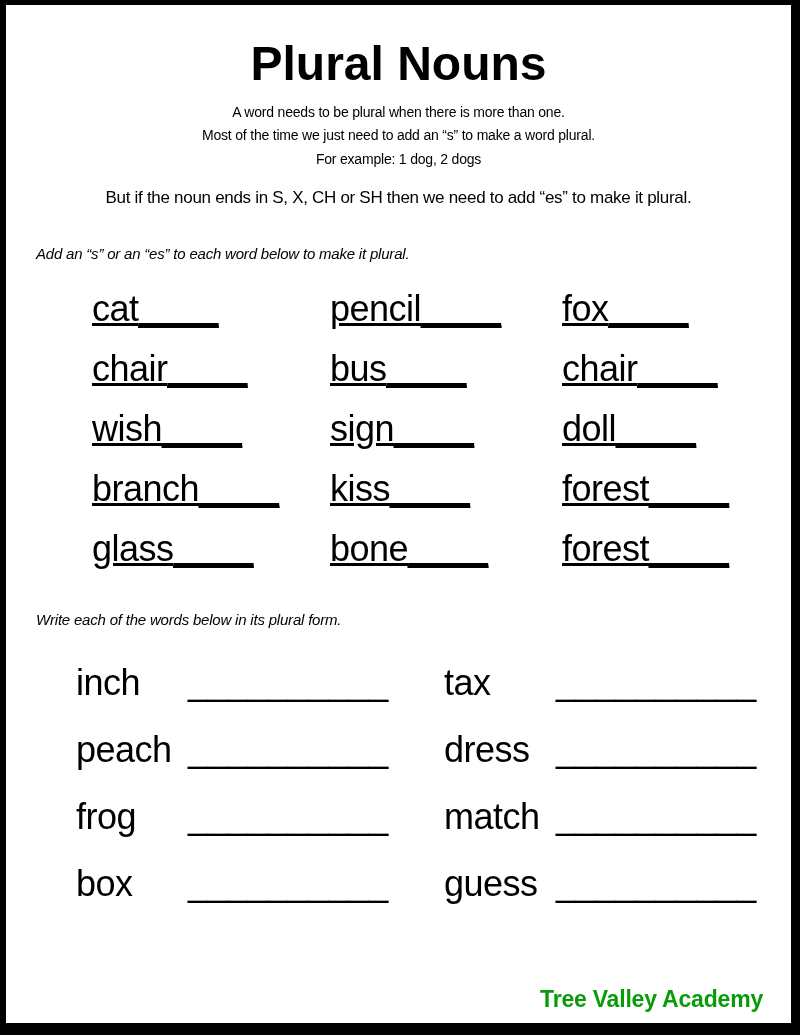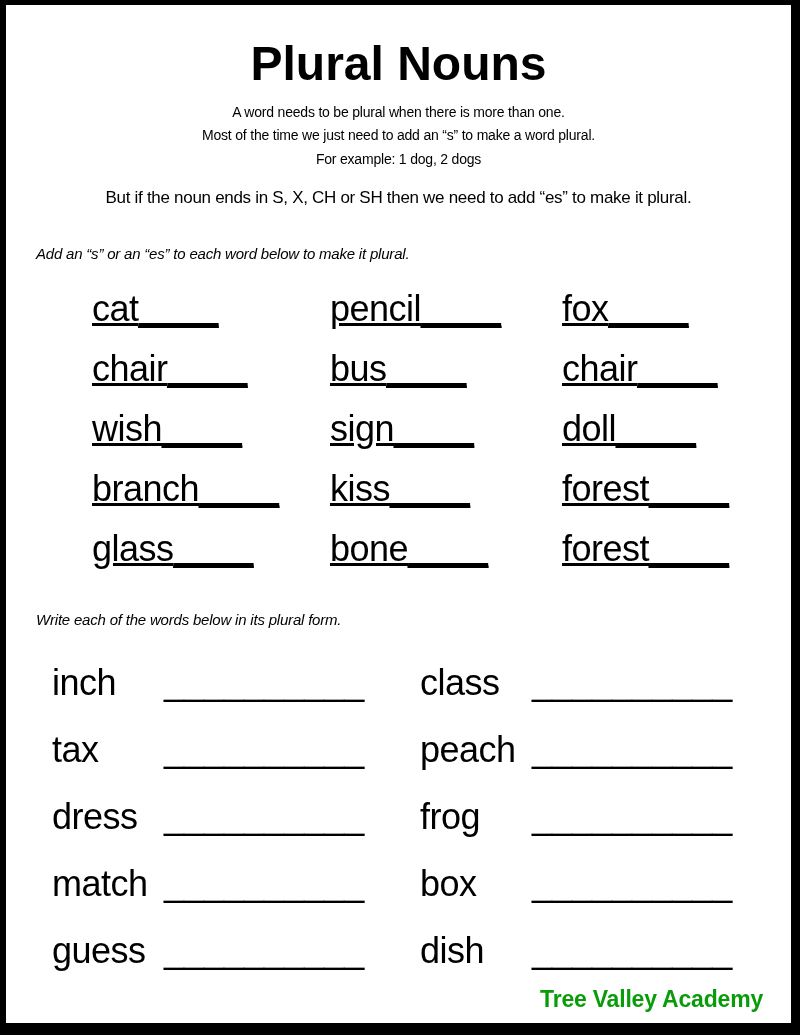--- a/index.html
+++ b/index.html
@@ -68,21 +68,21 @@
     display: grid;
     grid-template-columns: 368px auto;
   }
   .grid2 .cell {
     height: 67px;
     line-height: 67px;
     font-size: 36px;
     letter-spacing: -0.5px;
     white-space: nowrap;
   }
-  .grid2 .word { display: inline-block; width: 112px; }
+  .grid2 .word { display: inline-block; width: 112px; margin-left: 24px; }
   .blank { letter-spacing: 0; }
   .brand {
     position: absolute;
     right: 28px;
     bottom: 10px;
     font-size: 23px;
     font-weight: bold;
     letter-spacing: -0.2px;
   }
 </style>
@@ -118,26 +118,24 @@
     <div class="cell"><span class="word">forest</span><span class="blank">____</span></div>
     <div class="cell"><span class="word">glass</span><span class="blank">____</span></div>
     <div class="cell"><span class="word">bone</span><span class="blank">____</span></div>
     <div class="cell"><span class="word">forest</span><span class="blank">____</span></div>
   </div>
 
   <p class="instr instr2">Write each of the words below in its plural form.</p>
 
   <div class="grid2">
     <div class="cell"><span class="word">inch</span><span class="blank">__________</span></div>
-    <div class="cell"><span class="word">class</span><span class="blank">__________</span></div>
     <div class="cell"><span class="word">tax</span><span class="blank">__________</span></div>
     <div class="cell"><span class="word">peach</span><span class="blank">__________</span></div>
     <div class="cell"><span class="word">dress</span><span class="blank">__________</span></div>
     <div class="cell"><span class="word">frog</span><span class="blank">__________</span></div>
     <div class="cell"><span class="word">match</span><span class="blank">__________</span></div>
     <div class="cell"><span class="word">box</span><span class="blank">__________</span></div>
     <div class="cell"><span class="word">guess</span><span class="blank">__________</span></div>
-    <div class="cell"><span class="word">dish</span><span class="blank">__________</span></div>
   </div>
 
   <div class="brand" style="color: rgb(8, 157, 8);">Tree Valley Academy</div>
 
 </div>
 
 </body></html>

